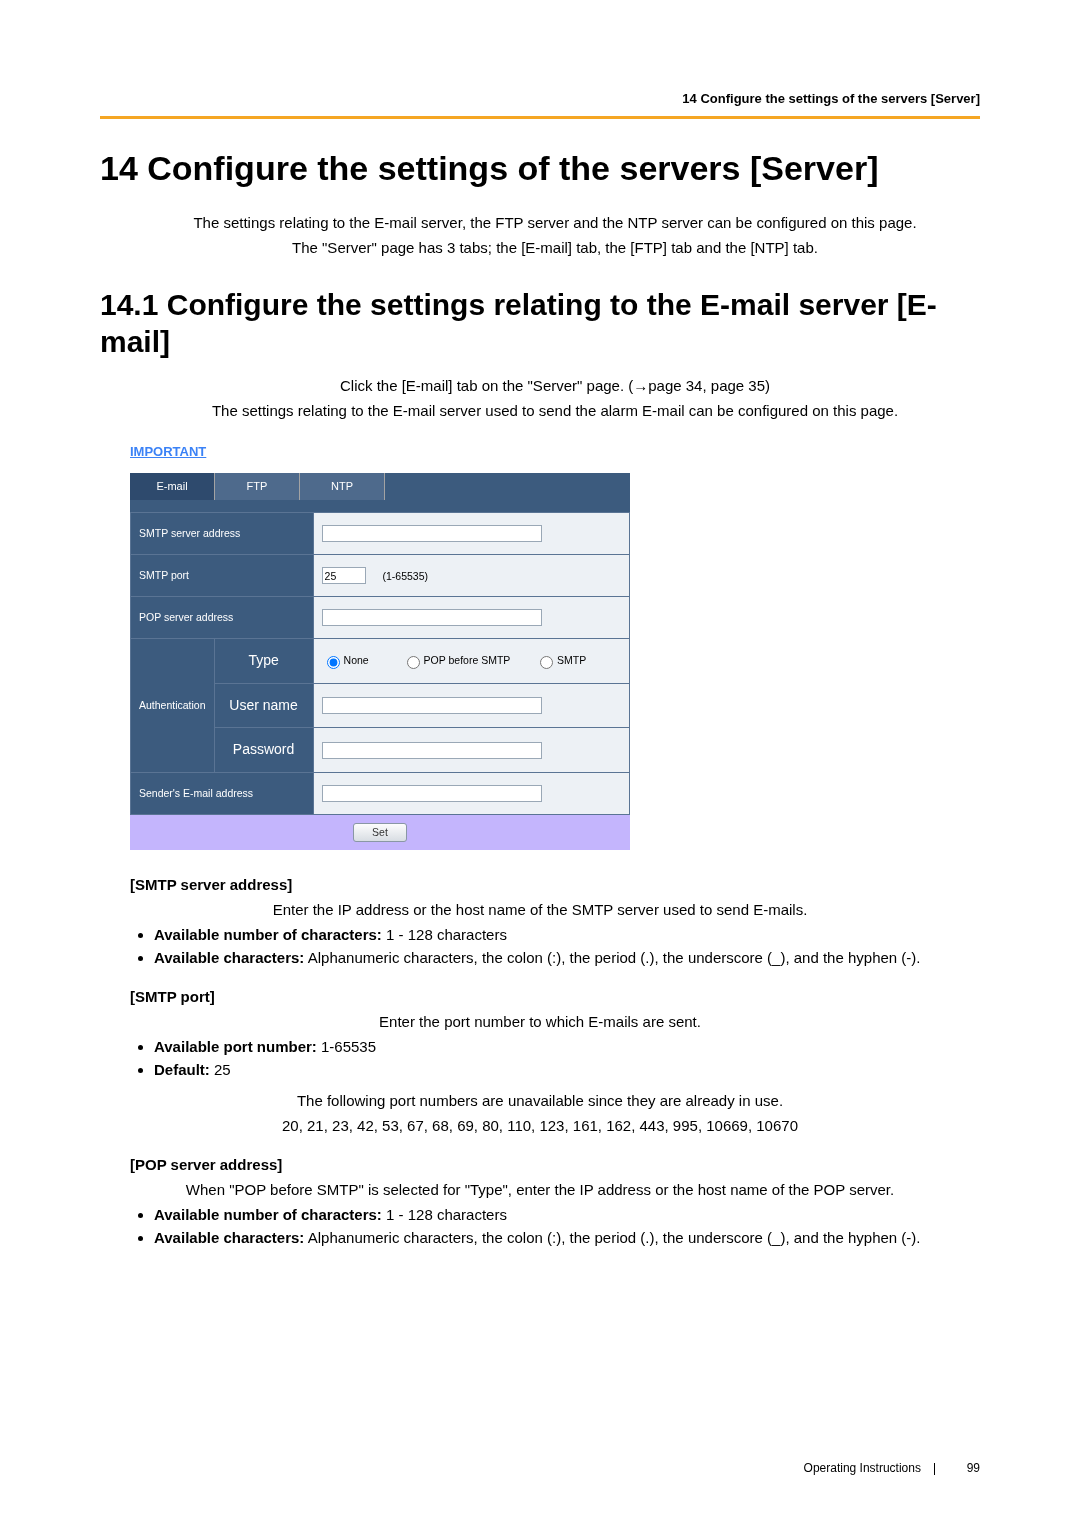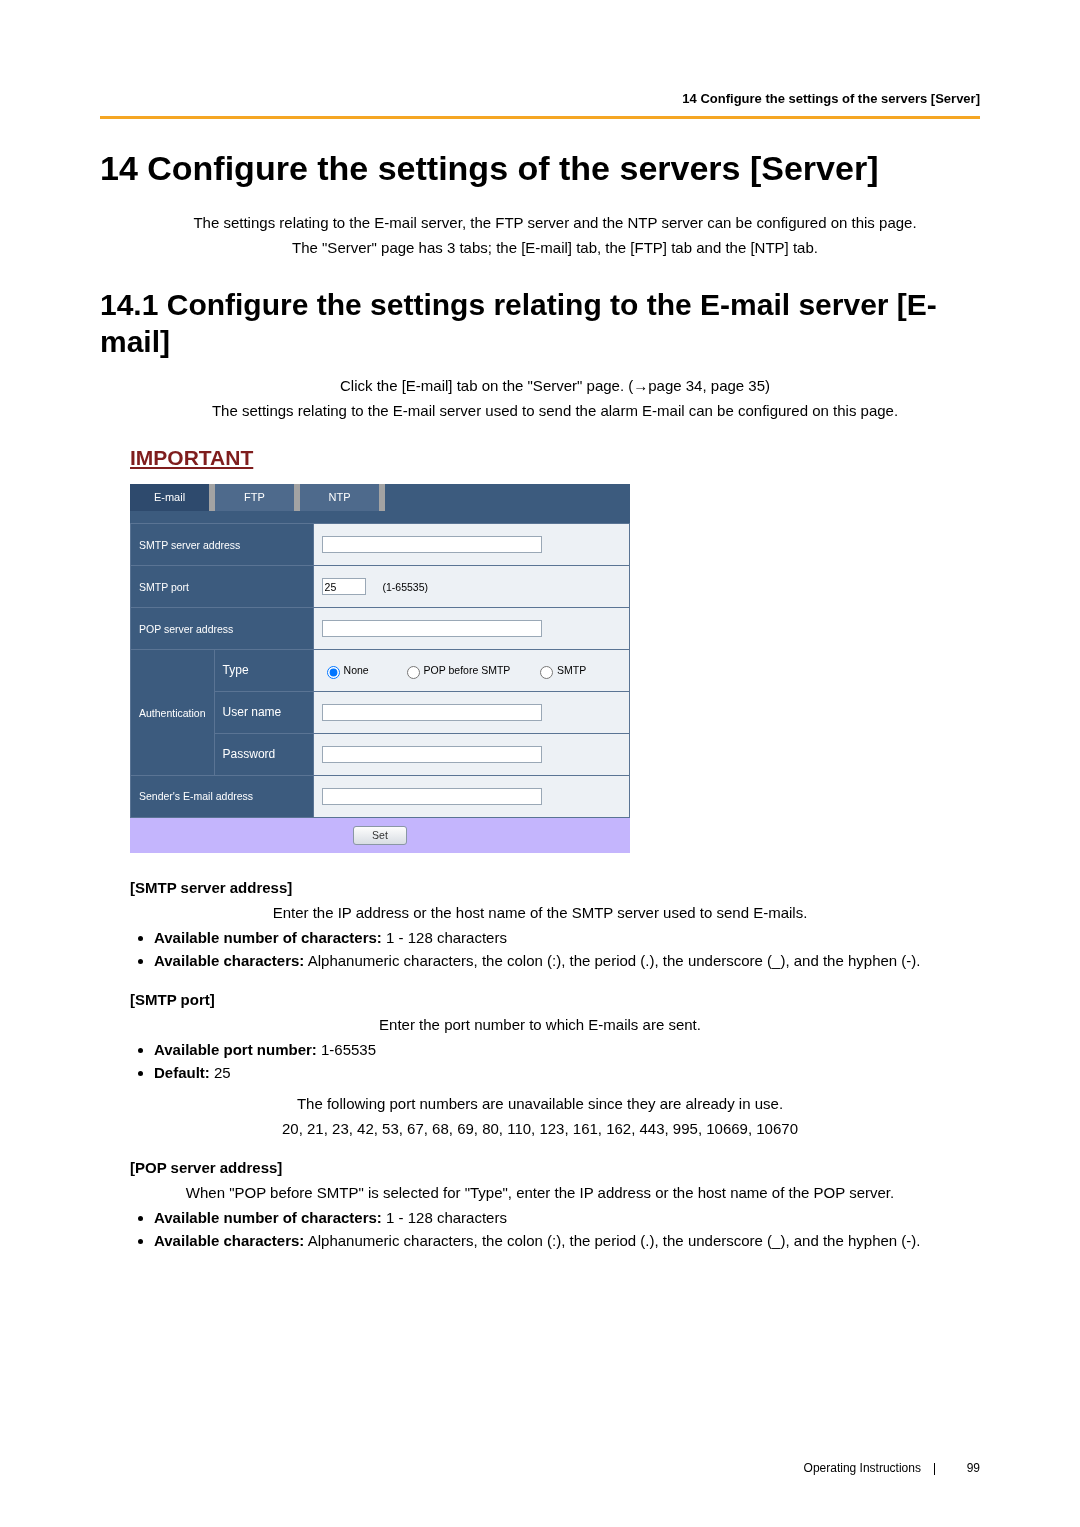--- a/index.html
+++ b/index.html
@@ -36,23 +36,23 @@
     font-weight: bold;
     margin: 28px 0 14px 0;
     line-height: 1.25;
   }
   .indent {
     margin-left: 30px;
     margin-right: 0;
   }
   .para { margin: 0 0 4px 0; text-align: center; }
   .important-label {
-    color: #7f1d1d;
-    font-weight: bold;
-    font-size: 21px;
+    color: #3b82f6;
+    font-weight: bold;
+    font-size: 13px;
     text-decoration: underline;
     margin: 22px 0 6px 0;
   }
   ul.bullets {
     margin: 2px 0 10px 0;
     padding-left: 54px;
   }
   ul.bullets li {
     margin-bottom: 2px;
   }
@@ -71,21 +71,21 @@
     color: #fff;
   }
   .tabs-row {
     display: flex;
     background: #3c5b7e;
   }
   .tab {
     width: 85px;
     text-align: center;
     padding: 6px 0;
-    border-right: 6px solid #a3a3a3;
+    border-right: 1px solid #a3a3a3;
     cursor: pointer;
   }
   .tab.active { background: #2e4a6d; }
   .tab.inactive { background: #4e6a8c; }
   .tab-filler { flex: 1; background: #3c5b7e; }
   .form-table {
     border-collapse: collapse;
     width: 100%;
   }
   .form-table td {
@@ -95,22 +95,23 @@
   }
   .lhdr {
     background: #3c5b7e;
     color: #fff;
     width: 155px;
     font-size: 10.5px;
   }
   .subhdr {
     background: #3c5b7e;
     color: #fff;
-    font-size: 12px;
+    font-size: 14px;
     width: 99px;
+    text-align: center;
   }
   .valcell {
     background: #edf1f5;
     color: #000;
     font-size: 10.5px;
   }
   .txt-input {
     width: 220px;
     height: 17px;
     border: 1px solid #9aa8b6;

